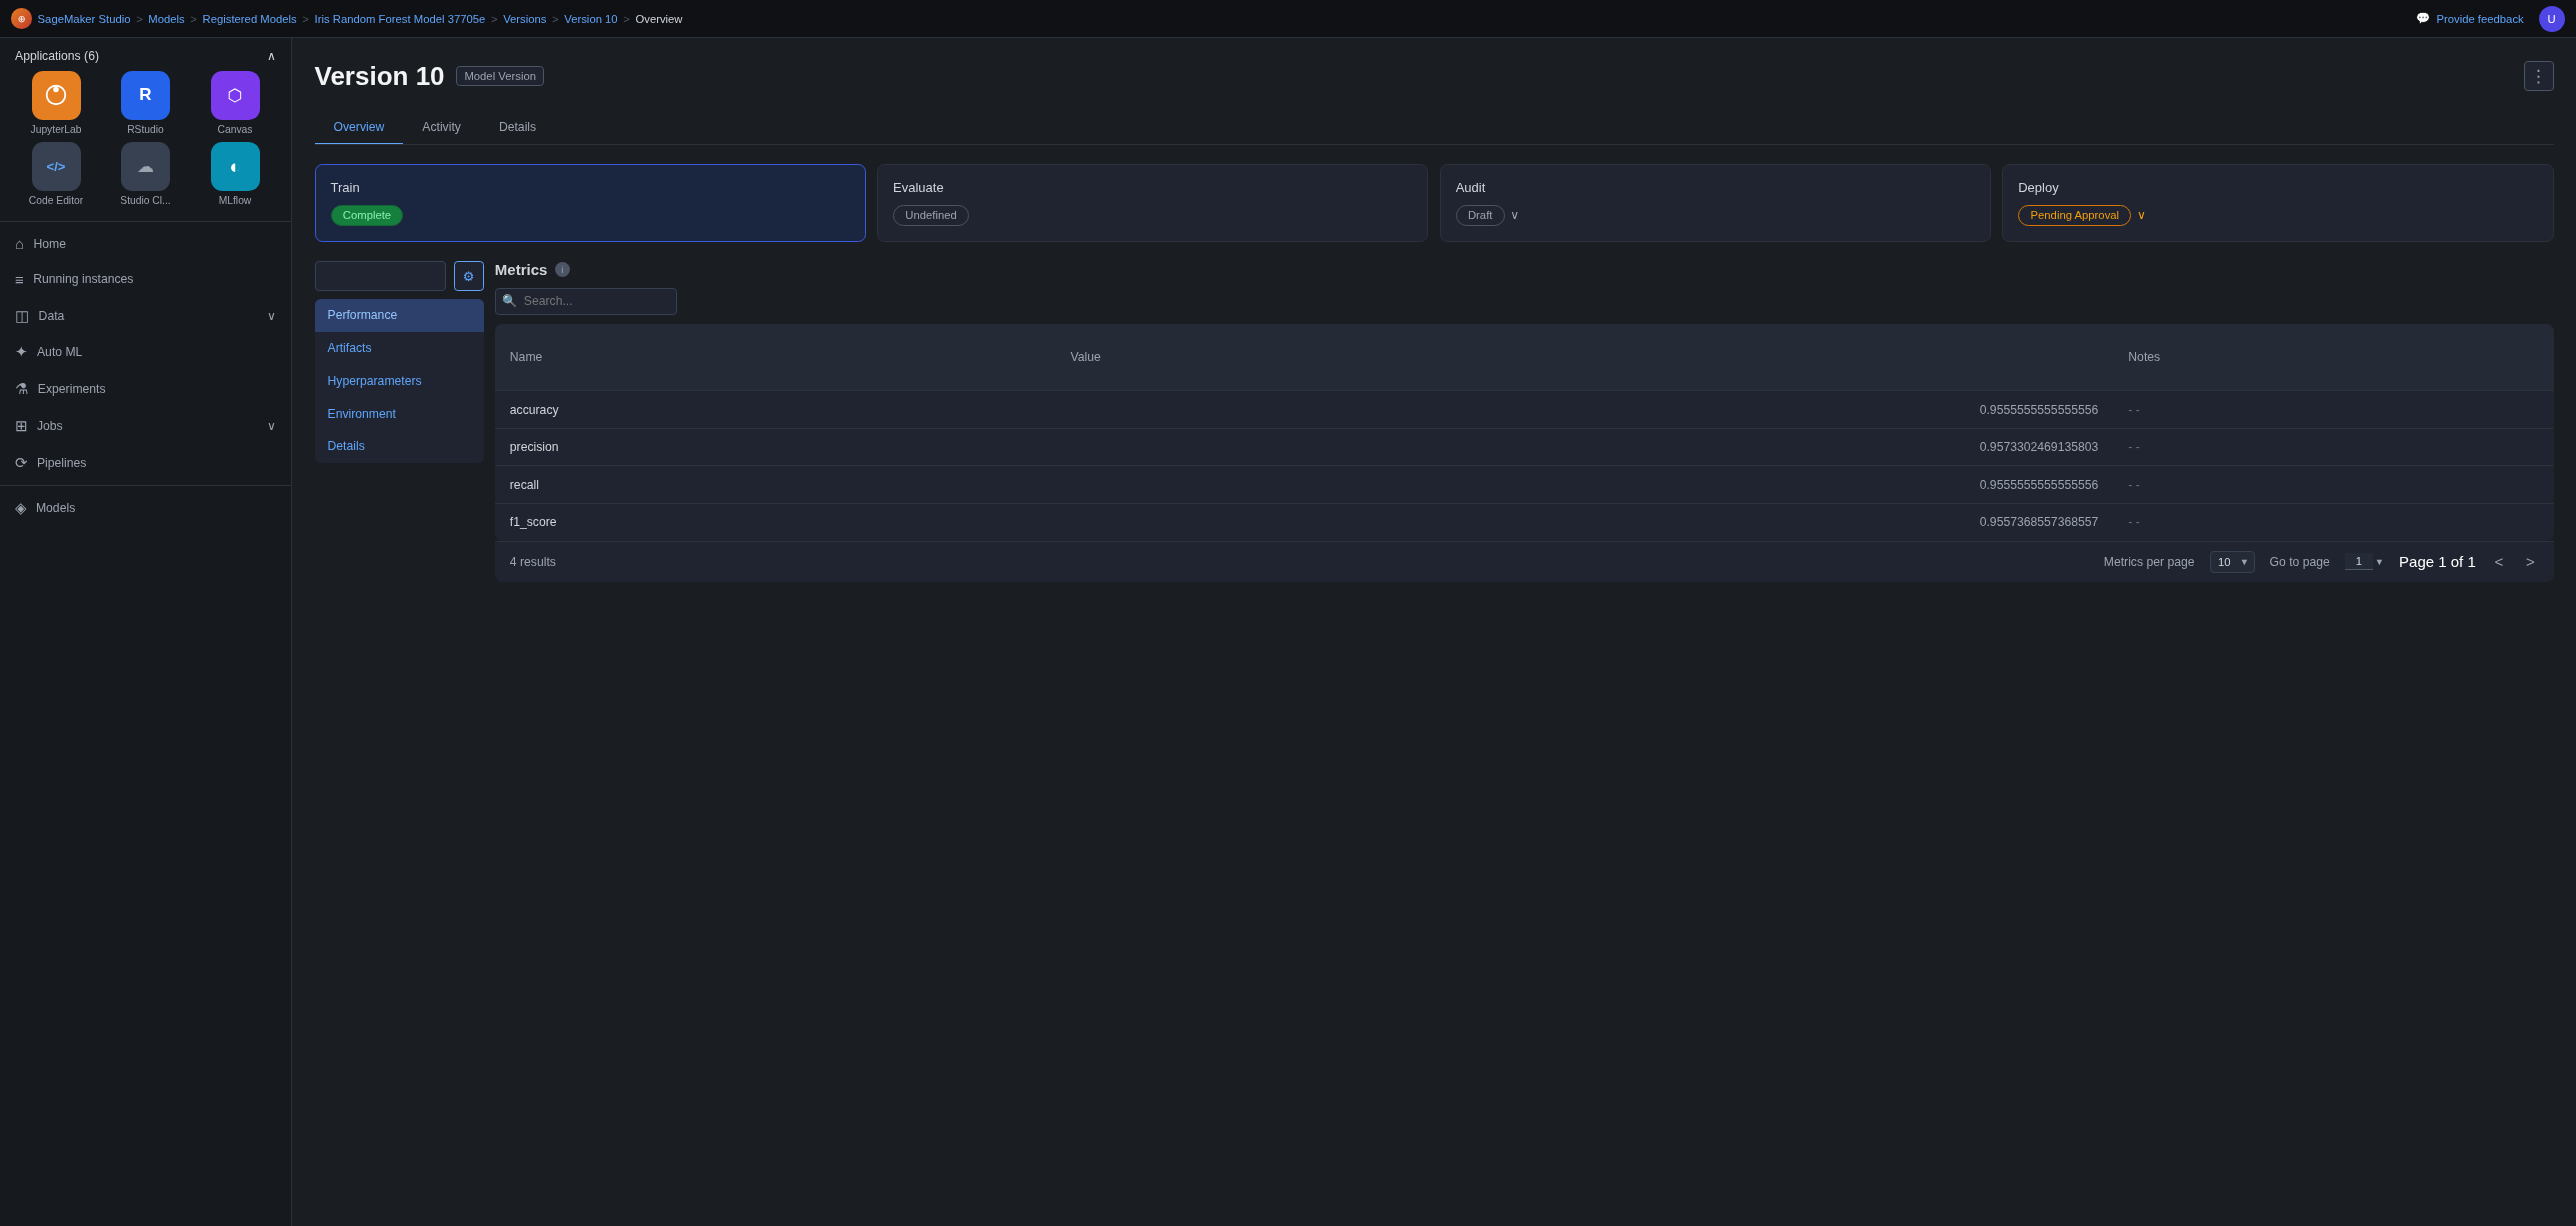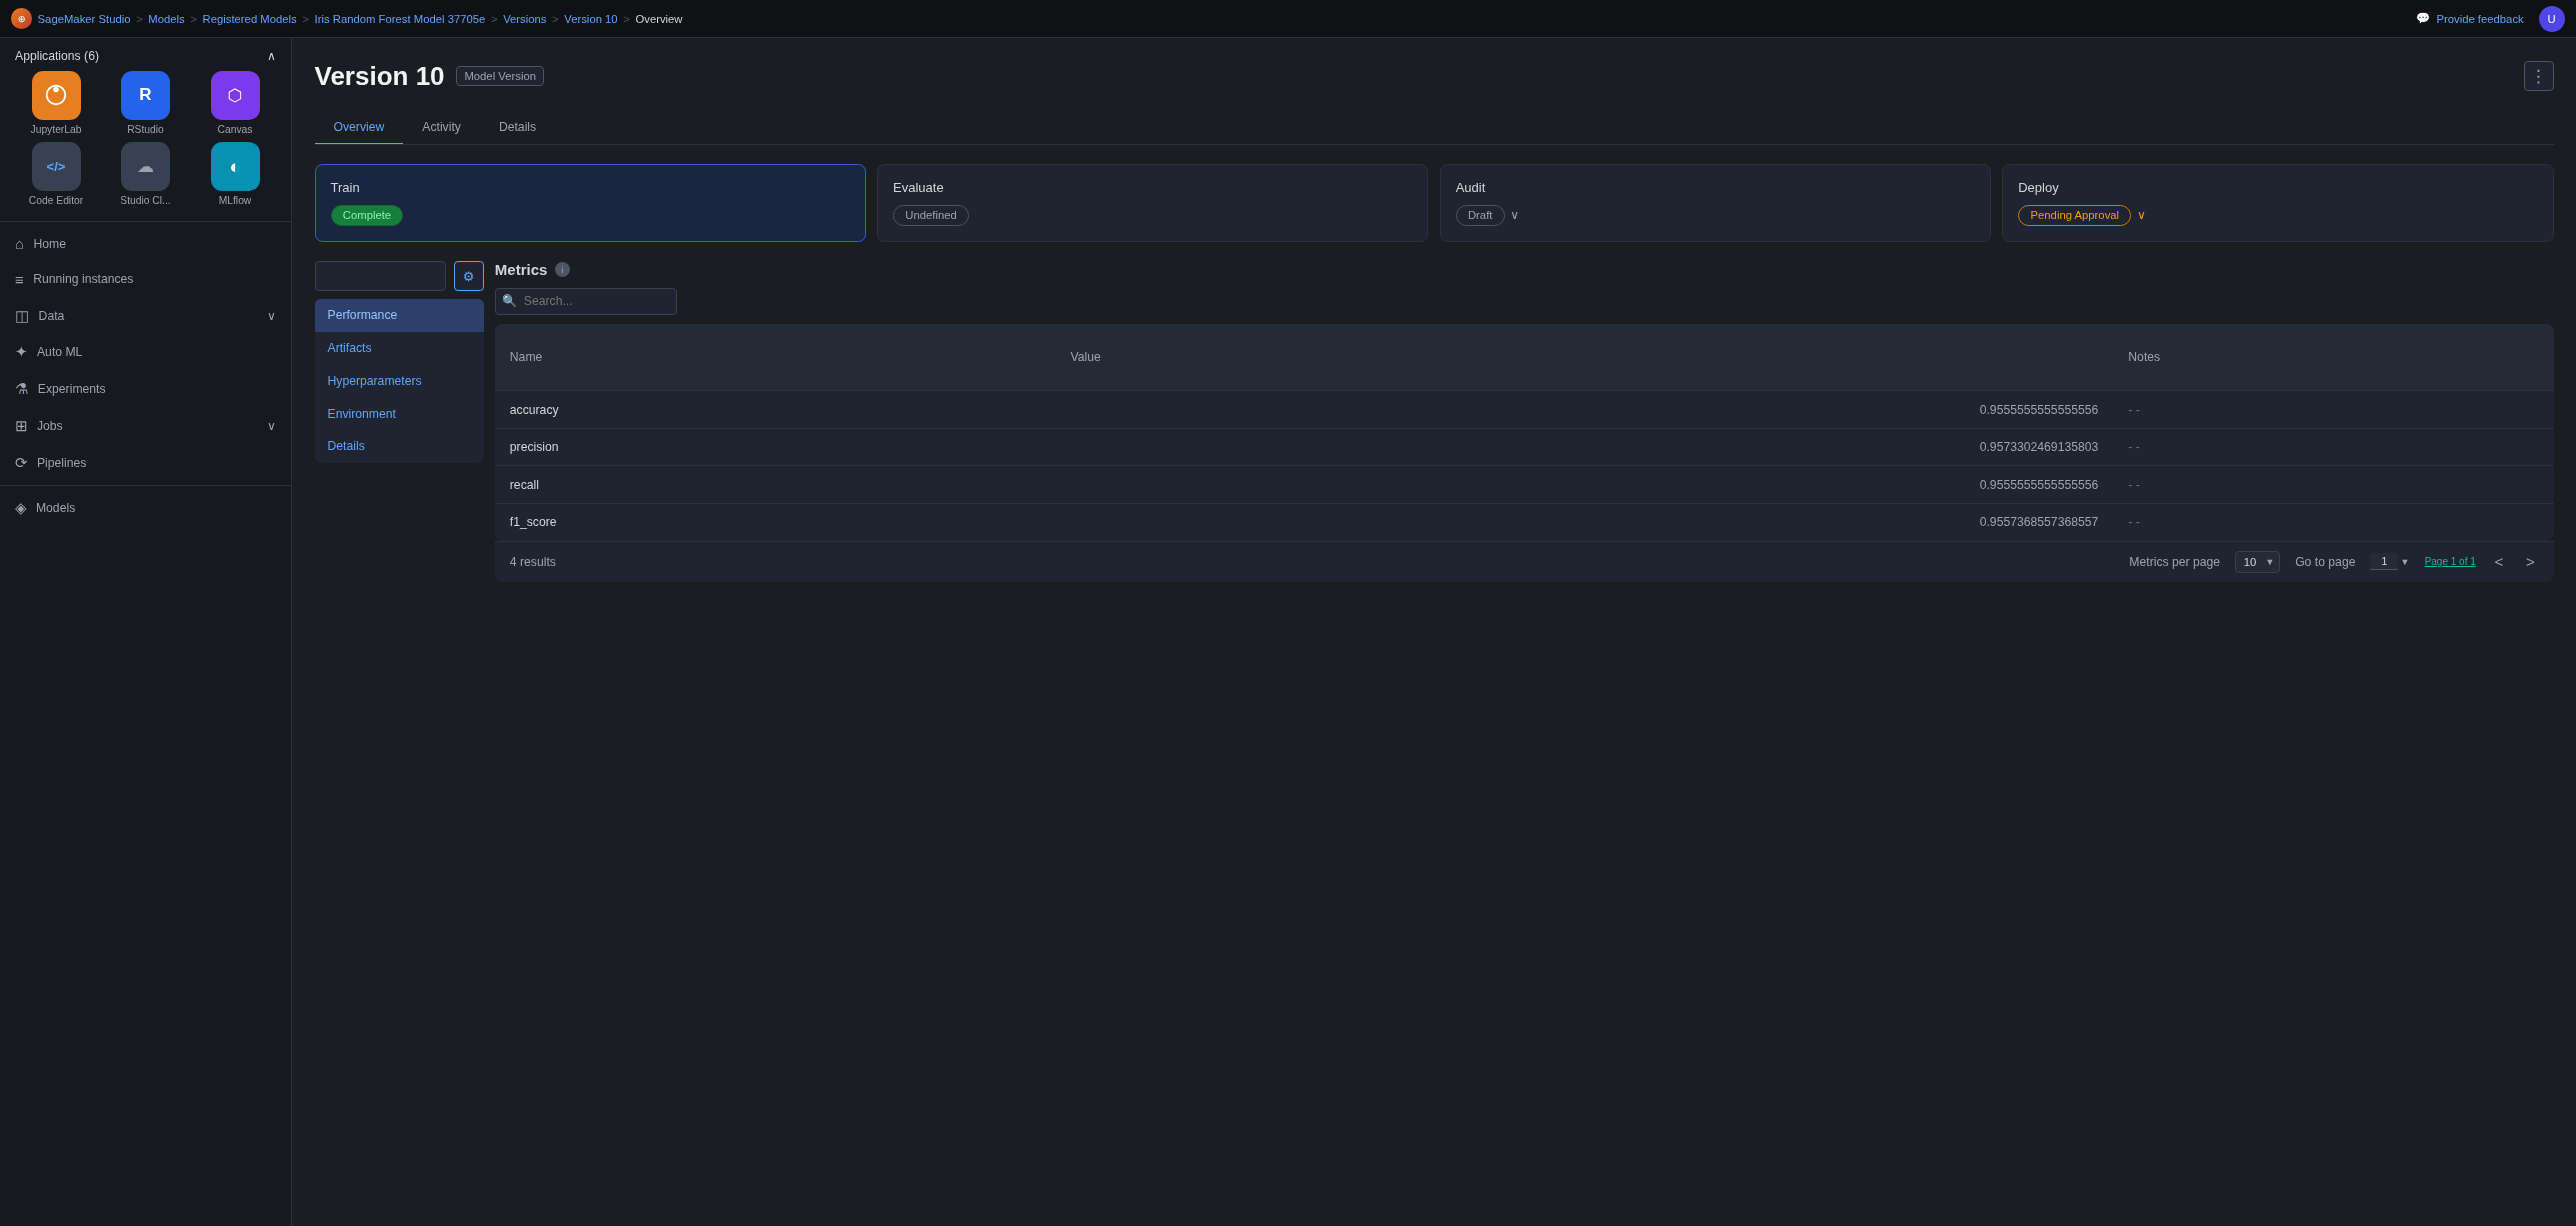--- a/index.html
+++ b/index.html
@@ -542,21 +542,21 @@
                 <option>25</option>
                 <option>50</option>
               </select>
               <span class="select-arrow">▼</span>
             </div>
             <span style="color:#9ca3af; font-size:12.2px;">Go to page</span>
             <div class="select-wrap">
               <input class="page-input" type="text" value="1" style="">
               <span class="select-arrow" style="position:static; margin-left:1.9px;">▼</span>
             </div>
-            <span style="color:#14b8a6; font-size:10px;text-decoration:underline;">Page 1 of 1</span>
+            <span style="color:#ffffff; font-size:15px;">Page 1 of 1</span>
             <button class="page-nav-btn">&lt;</button>
             <button class="page-nav-btn">&gt;</button>
           </div>
         </div>
       </div>
     </div>
   </div>
 </div>
 
 

